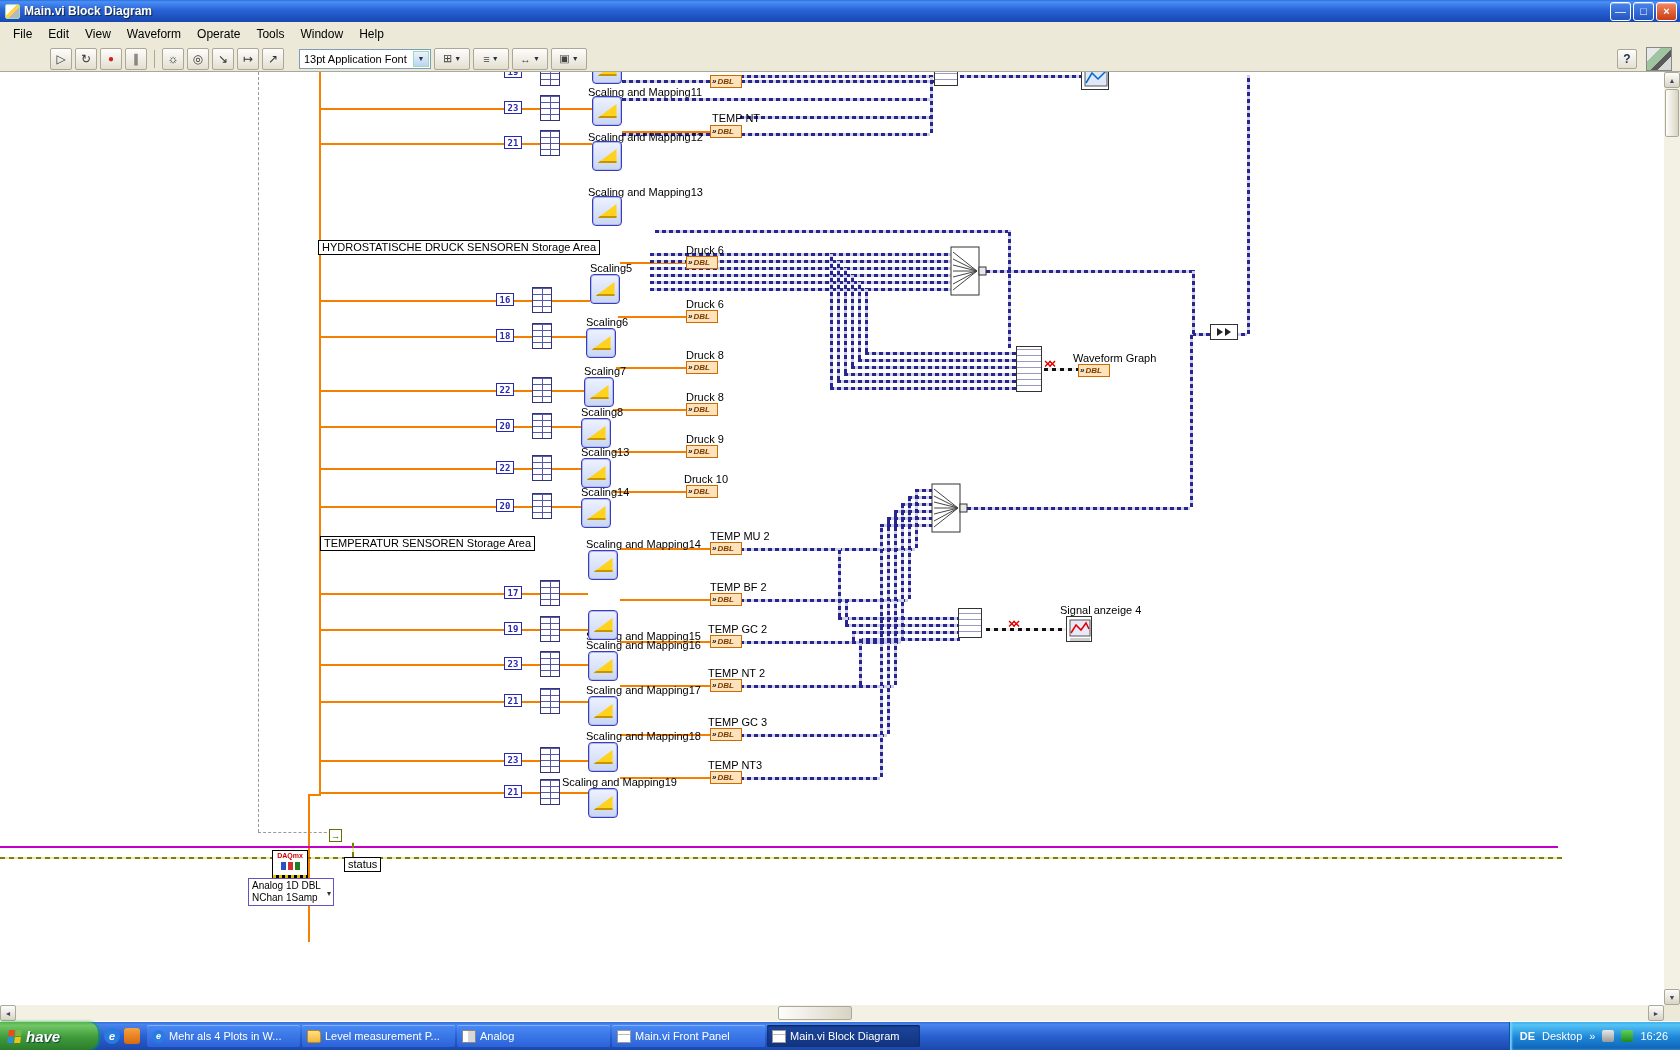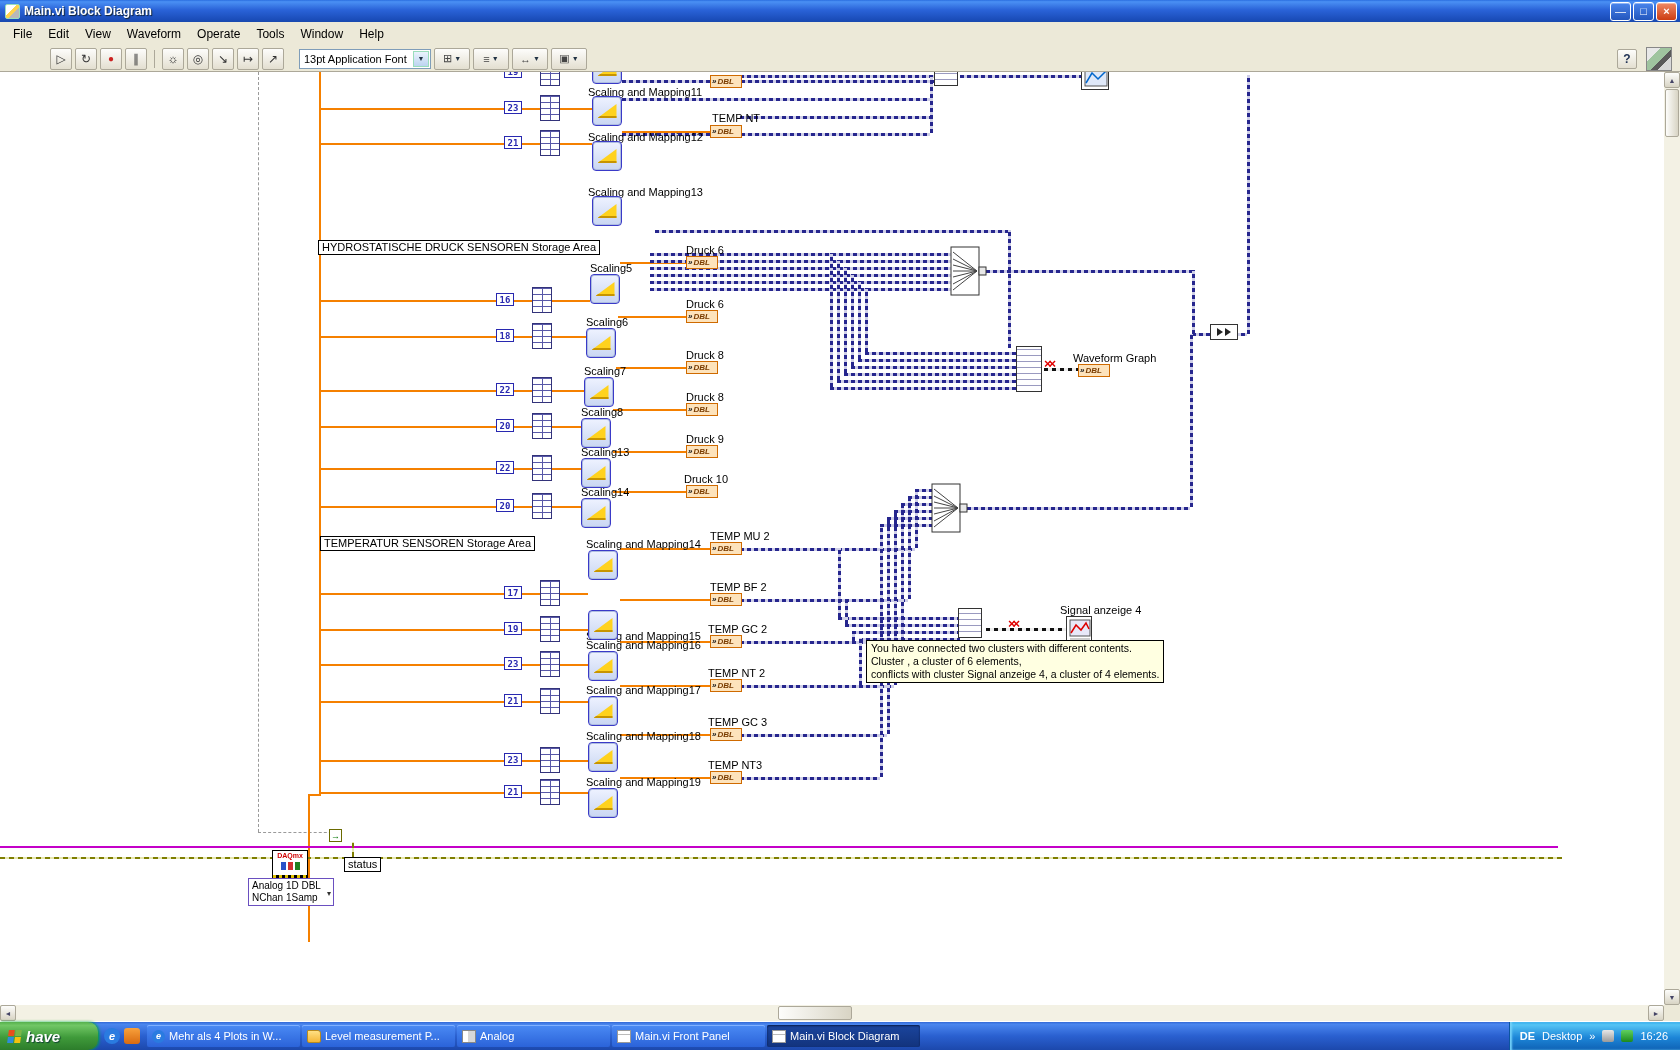--- a/index.html
+++ b/index.html
@@ -394,21 +394,21 @@
           <i class="ramp"></i>
         </i>
       <span class="lab" style="left:586px;top:612px">Scaling and Mapping17</span>
       <i class="snode" style="left:588px;top:624px">
           <i class="ramp"></i>
         </i>
       <span class="lab" style="left:586px;top:658px">Scaling and Mapping18</span>
       <i class="snode" style="left:588px;top:670px">
           <i class="ramp"></i>
         </i>
-      <span class="lab" style="left:586px;top:704px">Scaling and Mapping19</span>
+      <span class="lab" style="left:562px;top:704px">Scaling and Mapping19</span>
       <i class="snode" style="left:588px;top:716px">
           <i class="ramp"></i>
         </i>
 
       <span class="lab" style="left:712px;top:-10px">TEMP GC</span>
       <span class="dbl" style="left:710px;top:3px">
           <i class="ar">»</i>
           <i>DBL</i>
         </span>
       <span class="lab" style="left:712px;top:40px">TEMP NT</span>
@@ -514,25 +514,20 @@
         <rect x="3" y="21" width="20" height="3" fill="#ccc"></rect>
       </svg>
       <span class="redx" style="left:1008px;top:544px">××</span>
 
       <svg class="chartico w" style="left:1081px;top:-8px" width="28" height="26">
         <rect x="0" y="0" width="28" height="26" fill="#fff"></rect>
         <rect x="3" y="3" width="22" height="18" fill="#dfe8f8" stroke="#555"></rect>
         <polyline points="4,18 10,8 16,14 24,6" fill="none" stroke="#06c" stroke-width="1.5"></polyline>
       </svg>
 
-      <div class="tooltip" style="left:866px;top:568px">
-        <div>You have connected two clusters with different contents.</div>
-        <div>Cluster , a cluster of 6 elements,</div>
-        <div>conflicts with cluster Signal anzeige 4, a cluster of 4 elements.</div>
-      </div>
 
       <span class="statusico" style="left:329px;top:757px">→</span>
       <span class="blab" style="left:344px;top:785px">status</span>
 
       <div class="daqmx" style="left:272px;top:778px">
         <div class="dtx">DAQmx</div>
         <div class="dglyph">
             <i style="background:#2a52c8"></i>
             <i style="background:#d03030"></i>
             <i style="background:#208020"></i>

